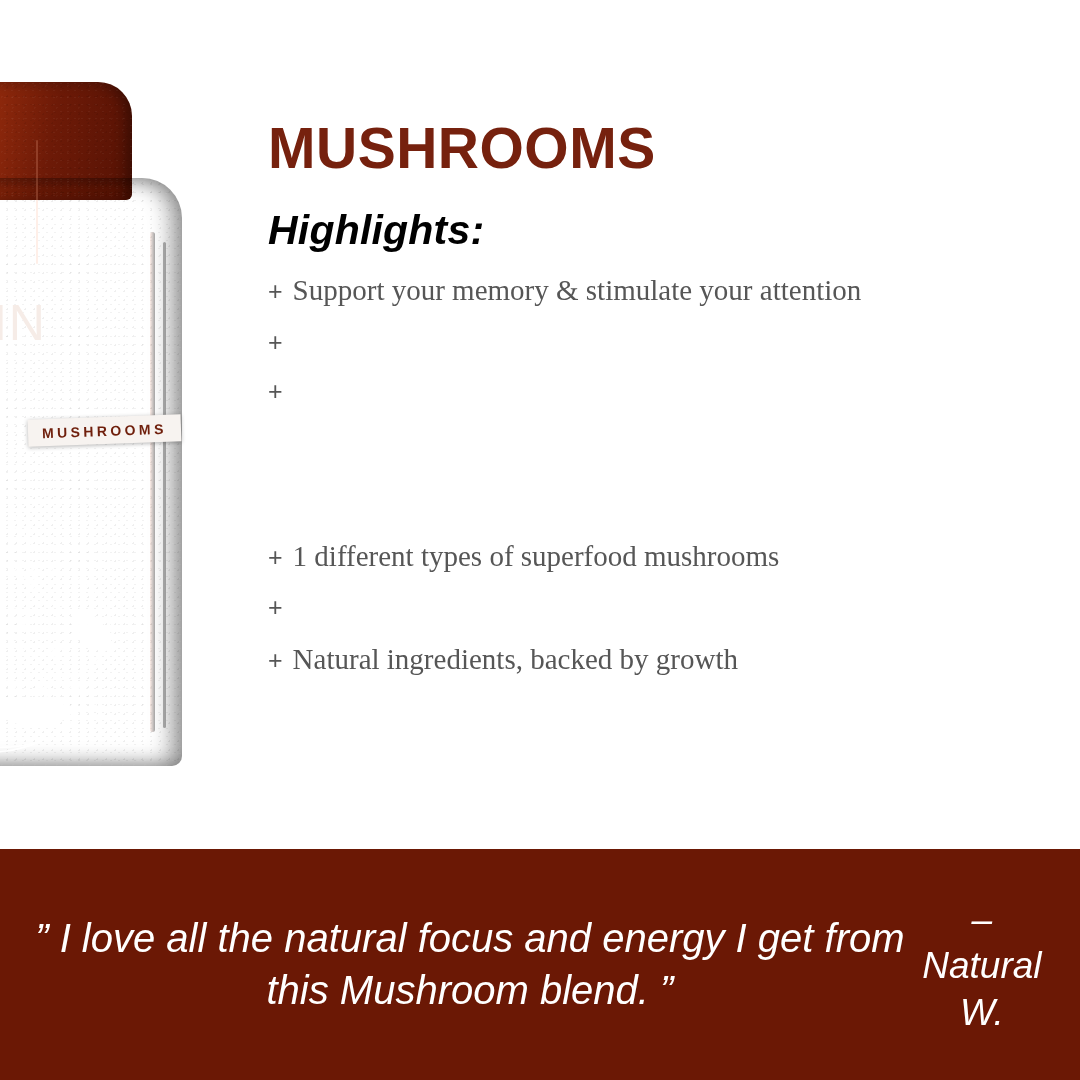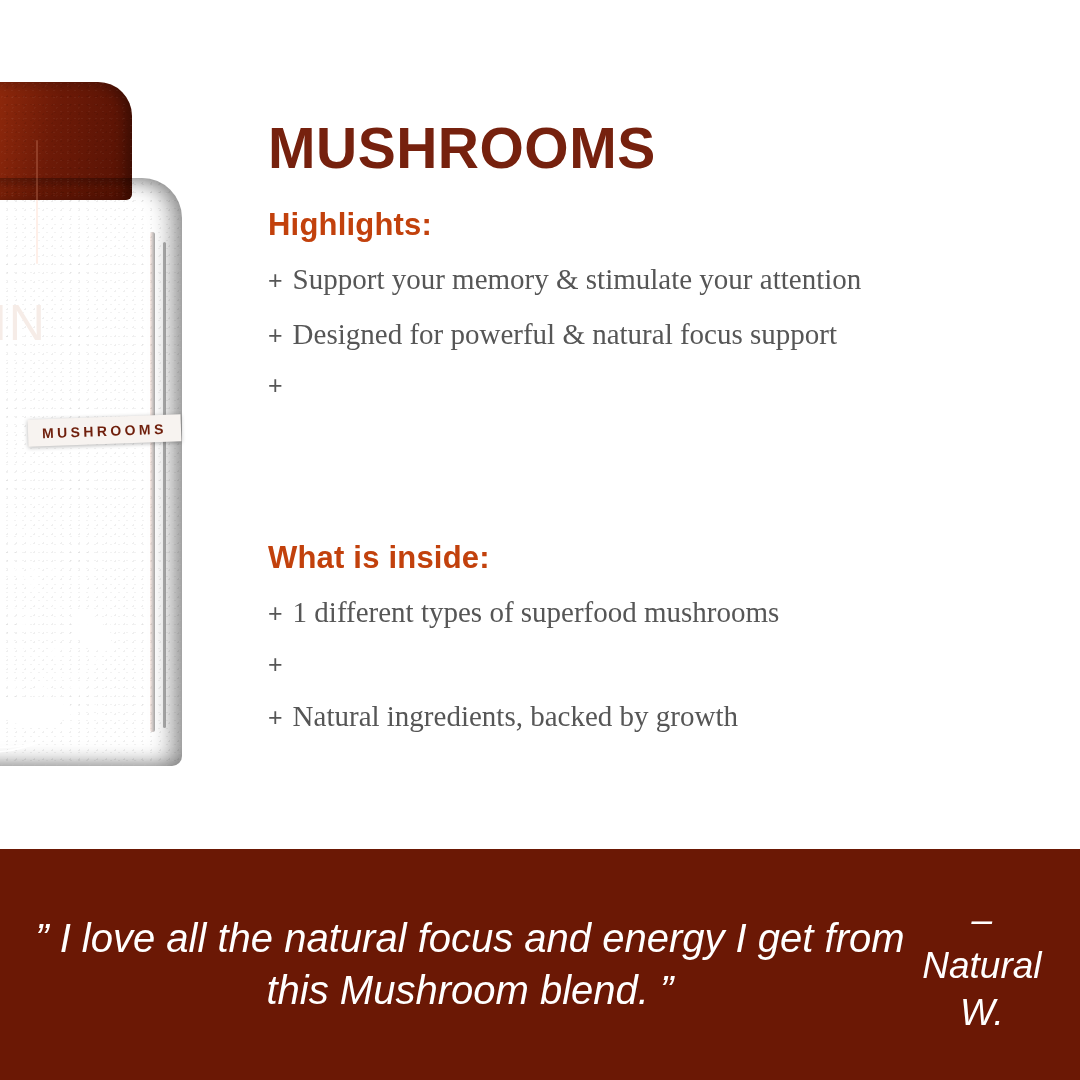--- a/index.html
+++ b/index.html
@@ -192,26 +192,27 @@
   }
   .section {
     position: absolute;
     left: 0;
     width: 790px;
   }
   .section.highlights { top: 208px; }
   .section.inside     { top: 541px; }
 
   .section-heading {
-    color: #c2410c;
-    font-size: 31px;
+    color: #000000;
+    font-size: 41px;
     font-weight: 700;
     letter-spacing: 0.2px;
     line-height: 1.1;
     margin: 0 0 22px 0;
+    font-style: italic;
   }
   .bullet-list {
     list-style: none;
     margin: 0;
     padding: 0;
   }
   .bullet-item {
     display: flex;
     align-items: baseline;
     color: #565656;
@@ -401,30 +402,28 @@
 
     <div class="section highlights">
       <h2 class="section-heading">Highlights:</h2>
       <ul class="bullet-list">
         <li class="bullet-item">
           <span class="bullet-plus">+</span>
           <span class="bullet-text">Support your memory &amp; stimulate your attention</span>
         </li>
         <li class="bullet-item">
           <span class="bullet-plus">+</span>
-          <span class="bullet-text">Designed for powerful &amp; natural focus support</span>
         </li>
         <li class="bullet-item">
           <span class="bullet-plus">+</span>
         </li>
       </ul>
     </div>
 
     <div class="section inside">
-      <h2 class="section-heading">What is inside:</h2>
       <ul class="bullet-list">
         <li class="bullet-item">
           <span class="bullet-plus">+</span>
           <span class="bullet-text">1 different types of superfood mushrooms</span>
         </li>
         <li class="bullet-item">
           <span class="bullet-plus">+</span>
         </li>
         <li class="bullet-item">
           <span class="bullet-plus">+</span>

